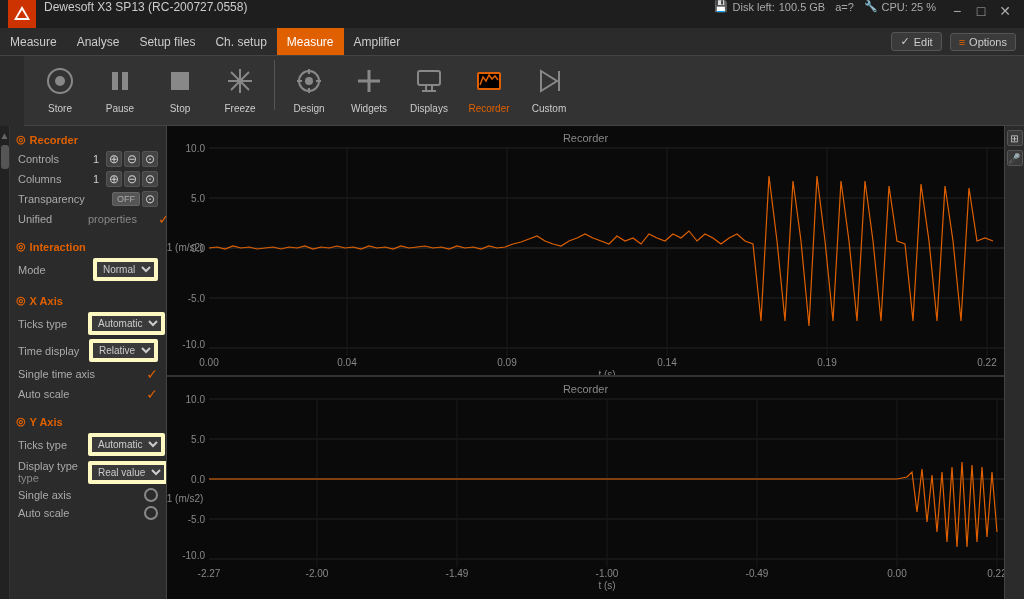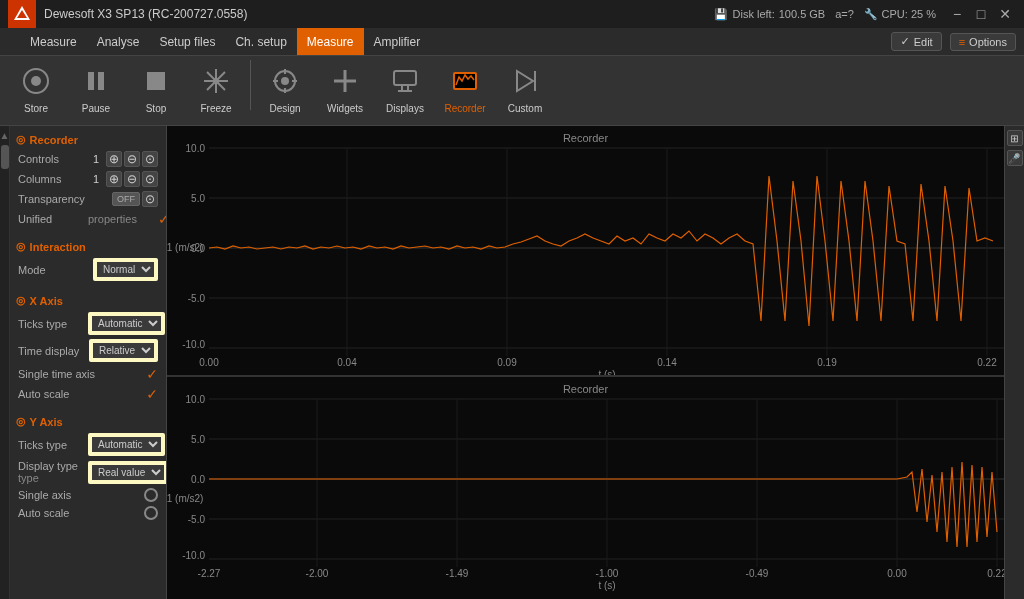--- a/index.html
+++ b/index.html
@@ -1,34 +1,34 @@
 <!DOCTYPE html>
 <html><head>
   <meta charset="utf-8">
   <style>
     * { box-sizing: border-box; margin: 0; padding: 0; }
     body { font-family: 'Segoe UI', Arial, sans-serif; font-size: 11px; background: #2b2b2b; color: #ccc; width: 1024px; height: 599px; overflow: hidden; }
 
     
-    #titlebar { background: #1e1e1e; height: 28px; display: flex; align-items: center; padding: 0 8px; color: #ccc; }
+    #titlebar { background: #1e1e1e; height: 28px; display: flex; align-items: flex-start; padding: 0 8px; color: #ccc; }
     #titlebar .logo { width: 28px; height: 28px; background: #cc3300; display: flex; align-items: center; justify-content: center; margin-right: 8px; }
     #titlebar .logo svg { width: 20px; height: 20px; }
     #titlebar .title { flex: 1; font-size: 12px; }
     #titlebar .sys-info { display: flex; gap: 10px; align-items: center; font-size: 11px; color: #aaa; margin-right: 10px; }
     #titlebar .sys-info span { display: flex; align-items: center; gap: 4px; }
     #titlebar .win-controls { display: flex; gap: 2px; }
     #titlebar .win-btn { width: 22px; height: 22px; background: transparent; border: none; color: #aaa; cursor: pointer; font-size: 14px; display: flex; align-items: center; justify-content: center; }
 
     
-    #menubar { background: #2b2b2b; height: 28px; display: flex; align-items: center; border-bottom: 1px solid #444; padding-left: 20px; }
+    #menubar { background: #2b2b2b; height: 28px; display: flex; align-items: center; border-bottom: 1px solid #444; }
     #menubar .menu-item { padding: 4px 10px; color: #ccc; cursor: pointer; height: 100%; display: flex; align-items: center; font-size: 12px; }
     #menubar .menu-item.active { background: #e06000; color: white; }
 
     
-    #toolbar { background: #333; height: 70px; display: flex; align-items: flex-start; padding: 4px 8px; gap: 4px; border-bottom: 1px solid #444; }
+    #toolbar { background: #333; height: 70px; display: flex; align-items: flex-start; padding: 4px 8px; gap: 4px; border-bottom: 1px solid #444; margin-left: 24px; }
     .tb-btn { display: flex; flex-direction: column; align-items: center; justify-content: center; width: 56px; height: 60px; background: transparent; border: none; color: #ccc; cursor: pointer; font-size: 10px; gap: 4px; border-radius: 3px; }
     .tb-btn .icon { font-size: 22px; line-height: 1; }
     .tb-btn.active .icon { color: #e06000; }
     .tb-btn.active { color: #e06000; }
     .tb-separator { width: 1px; background: #555; height: 50px; margin: 0 2px; }
 
     
     #main { display: flex; height: calc(599px - 99px); }
 
     

